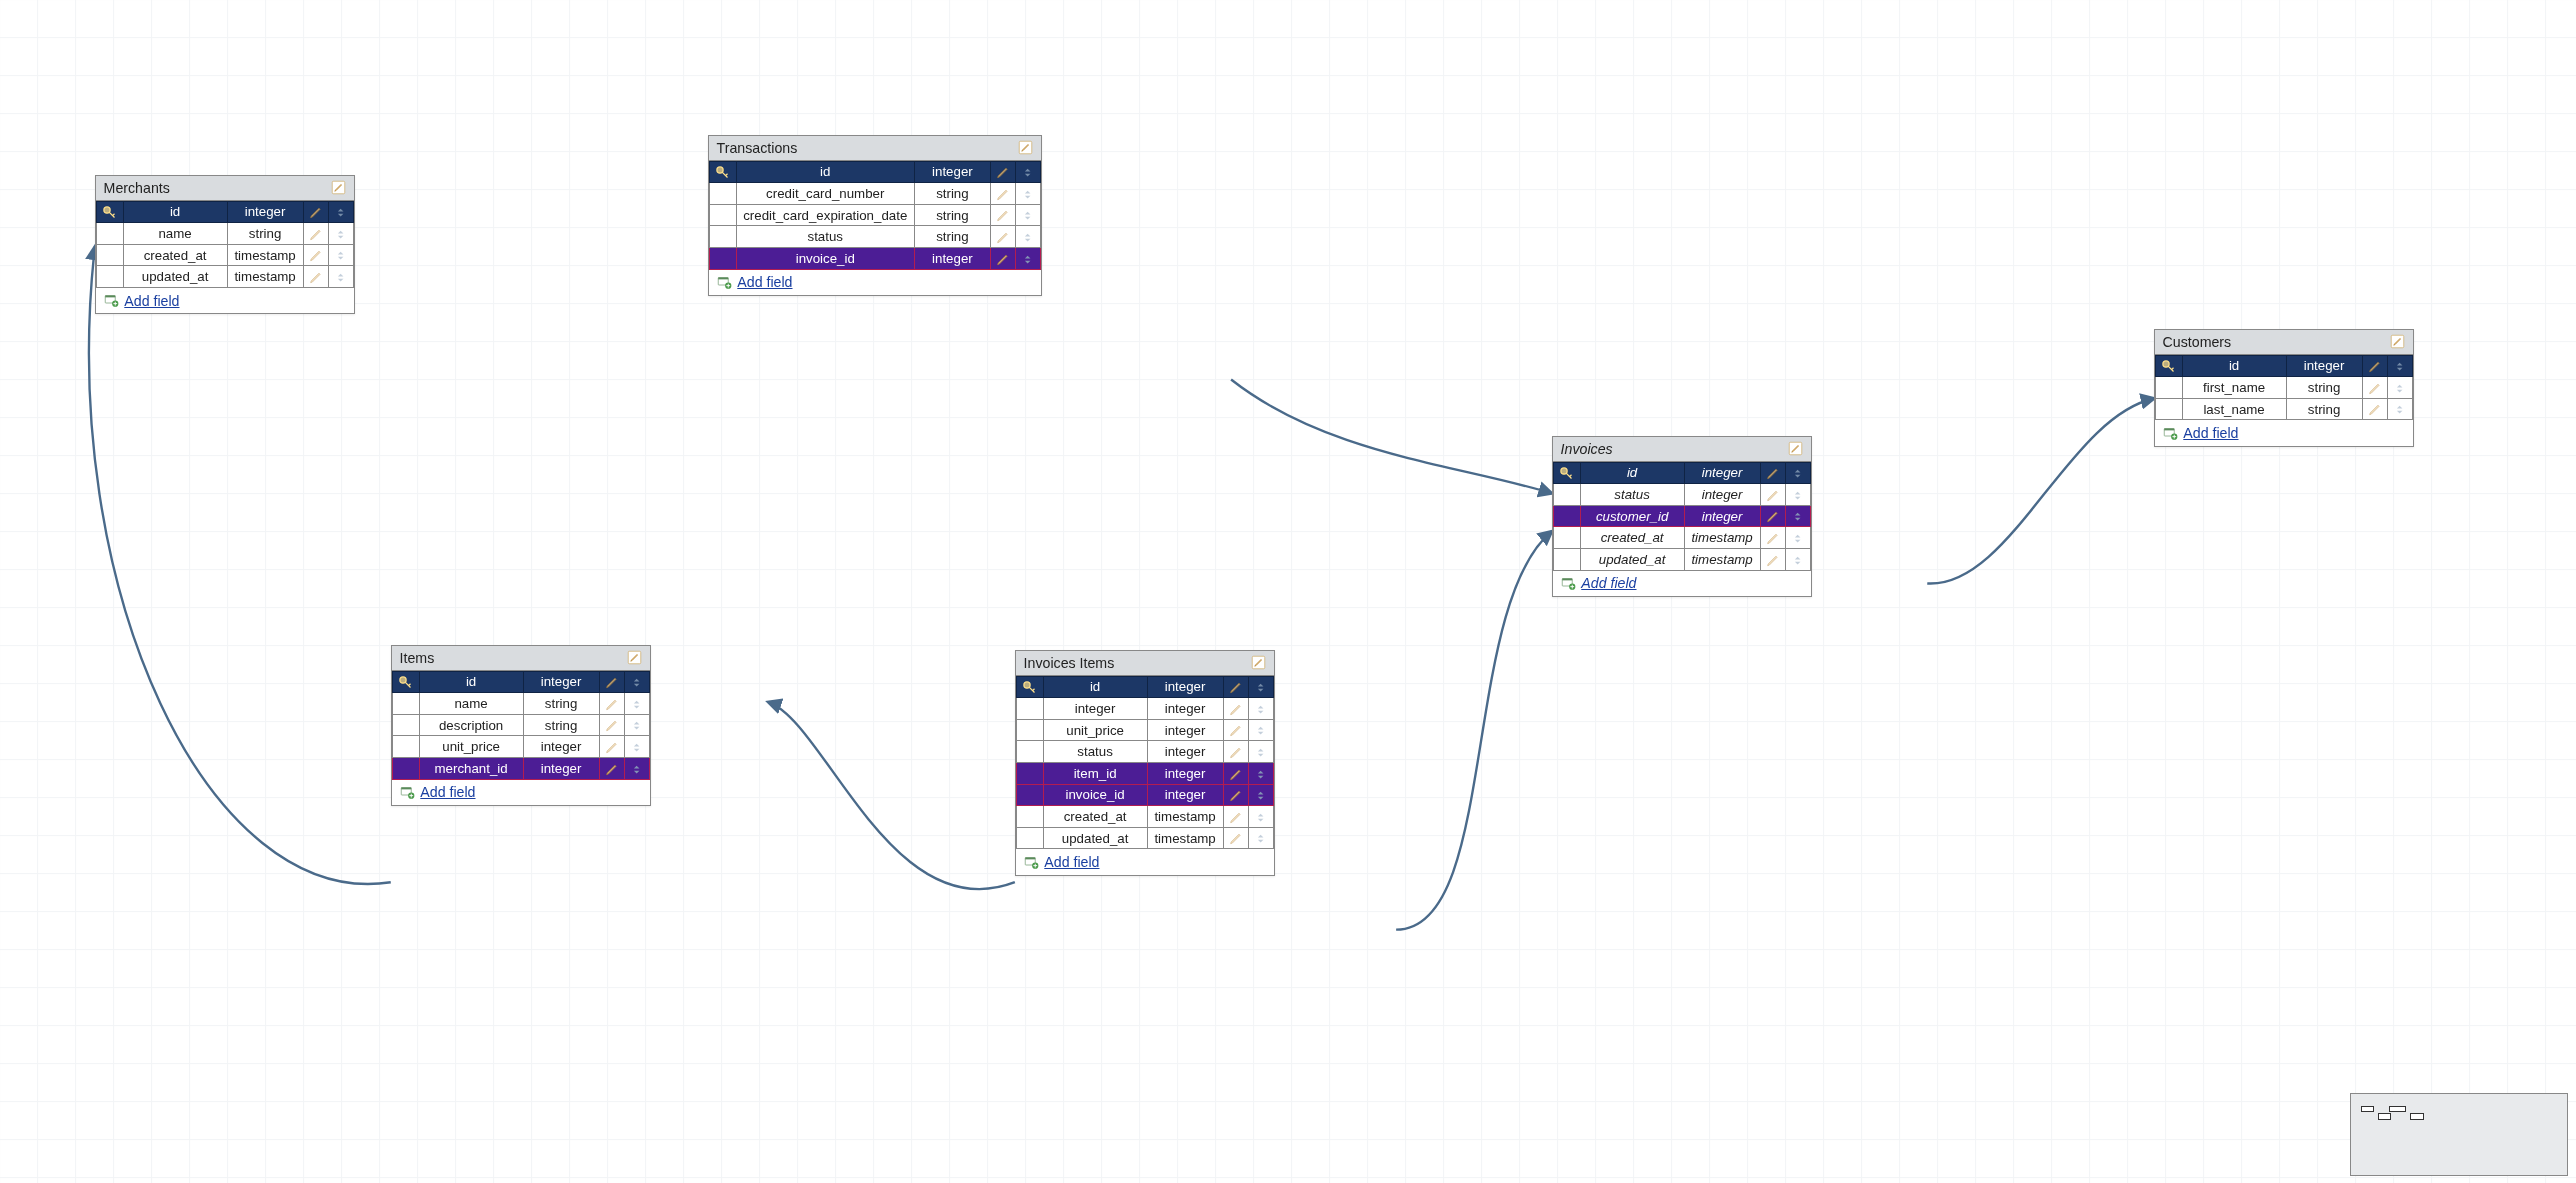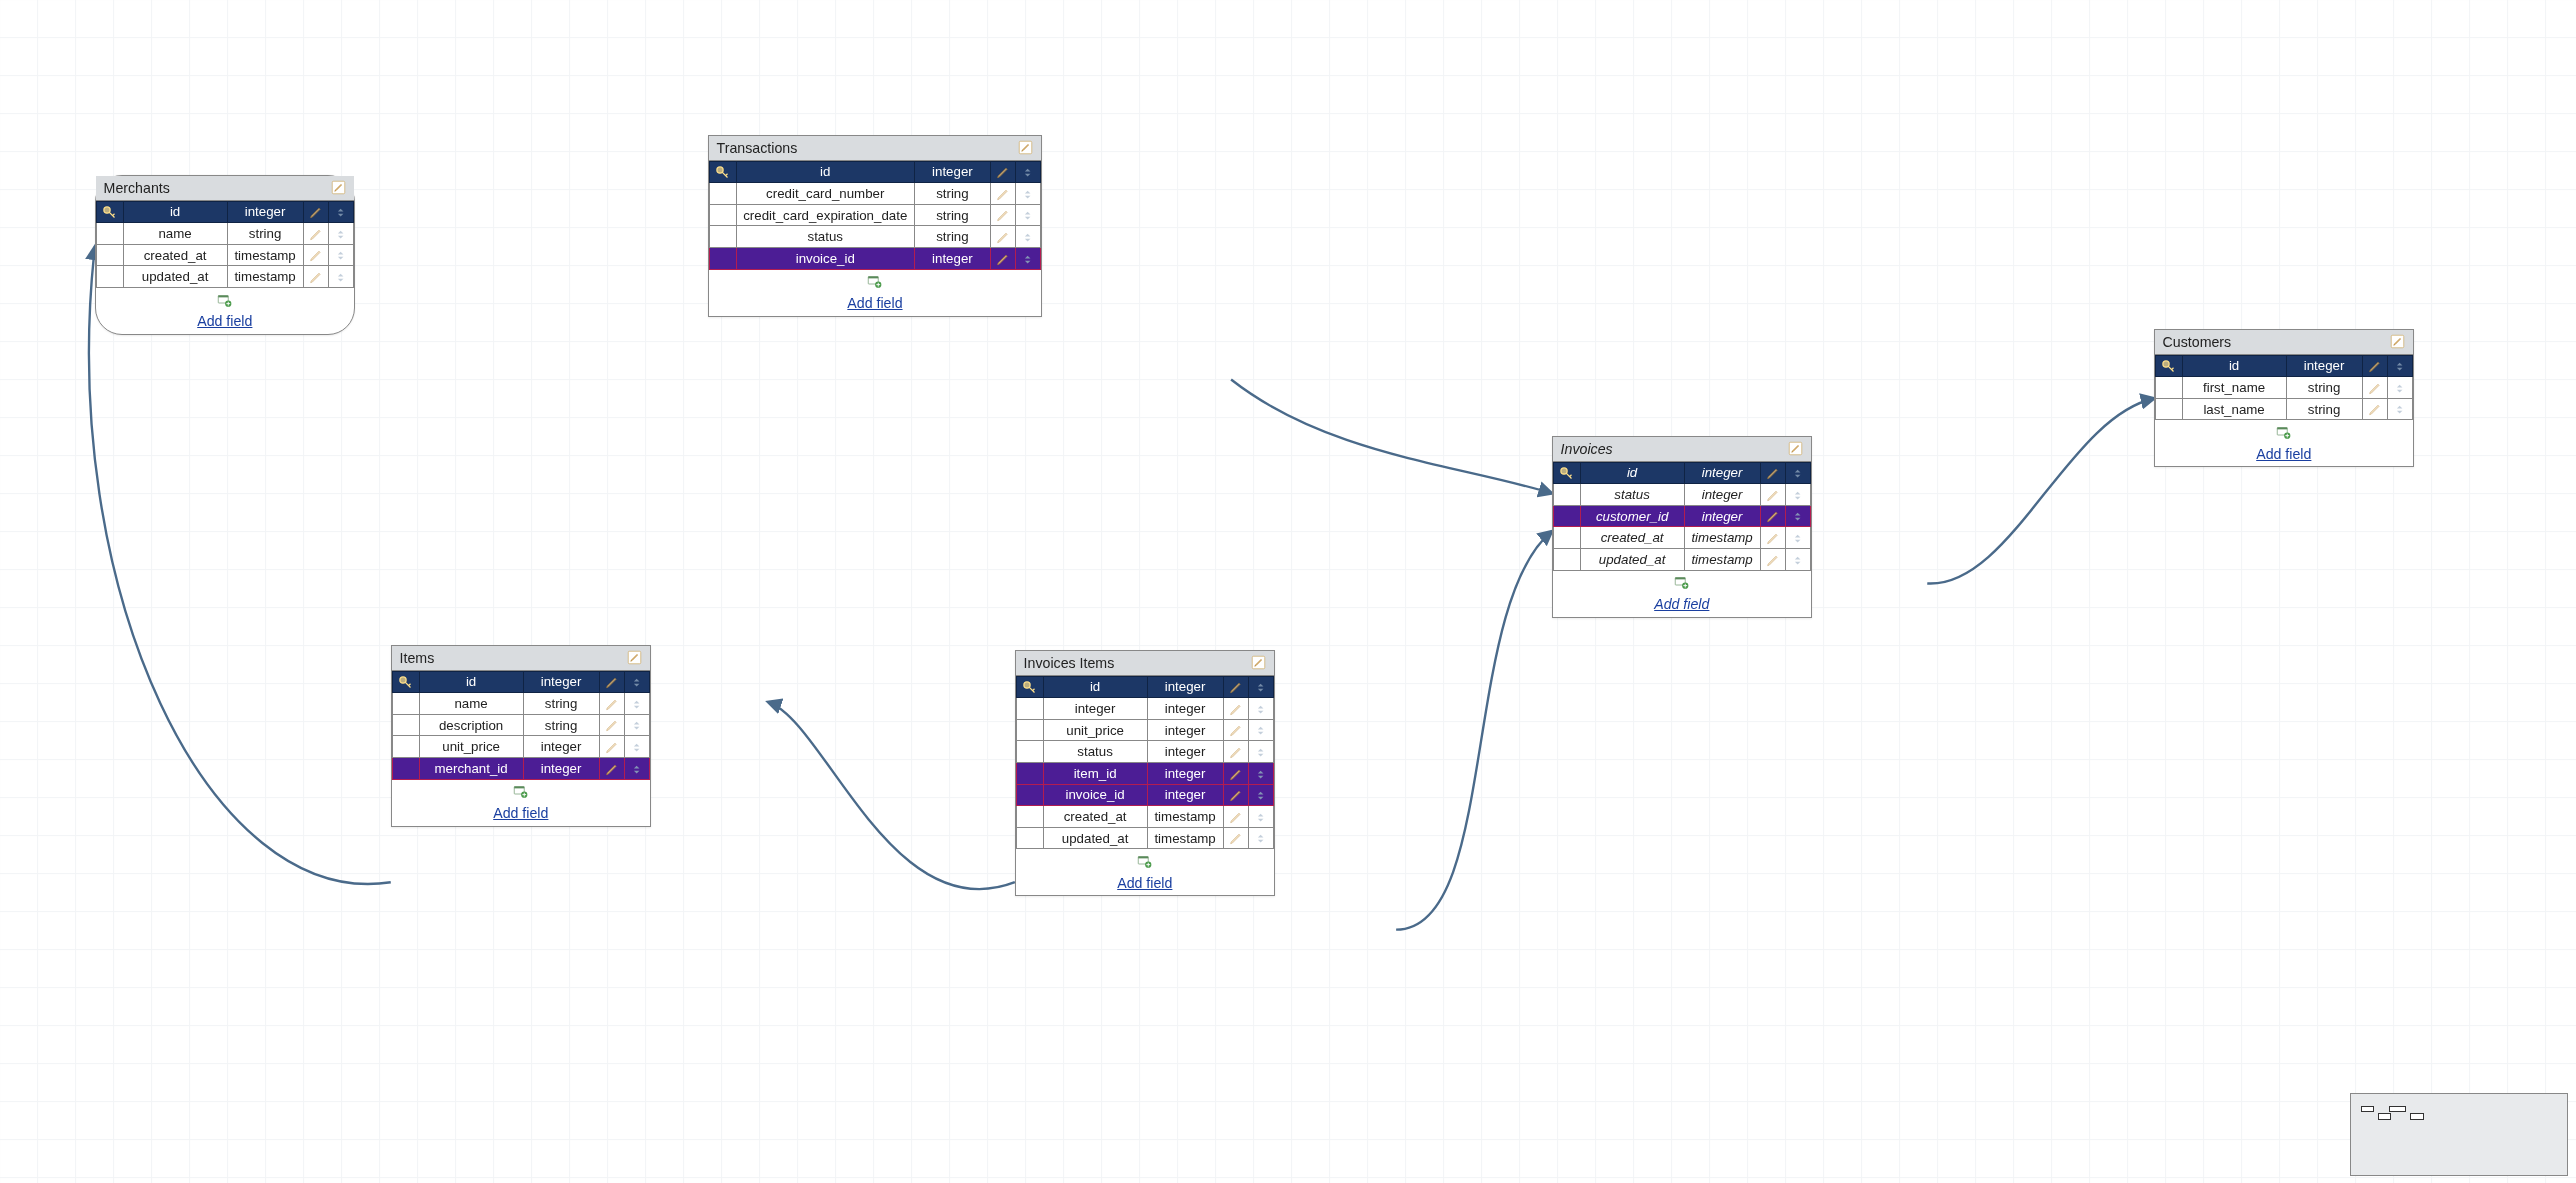--- a/index.html
+++ b/index.html
@@ -86,21 +86,20 @@
   .sortcell .sort-icon { opacity:0.5; width:13.3px; height:13.3px; display:inline-block; vertical-align:middle;}
   .frow.pk .editcell .pencil-icon,
   .frow.pk .sortcell .sort-icon { opacity:0.8; }
   .frow.fk .editcell .pencil-icon,
   .frow.fk .sortcell .sort-icon { opacity:0.9; }
   .add-field {
     padding: 4.7px 7.6px;
     display:flex;
     align-items:center;
     gap:5.7px;
-    flex-direction:column;
   }
   .add-field a {
     color: #1a3fa0;
     text-decoration: underline;
     font-size: 14.2px;
   }
   .add-icon { width:15px; height:15px; display:inline-block;}
   
   .minimap {
     position:absolute;
@@ -130,21 +129,21 @@
     </defs>
     <g id="connector-paths">
         <path d="M 412 930 C 220 960, 60 620, 100 260" stroke="#4a6a8a" stroke-width="2.5" fill="none" marker-end="url(#arrow)"></path>
         <path d="M 1070 930 C 940 980, 870 760, 810 740" stroke="#4a6a8a" stroke-width="2.5" fill="none" marker-end="url(#arrow)"></path>
         <path d="M 1298 400 C 1400 480, 1540 490, 1636 520" stroke="#4a6a8a" stroke-width="2.5" fill="none" marker-end="url(#arrow)"></path>
         <path d="M 1472 980 C 1580 980, 1540 640, 1636 560" stroke="#4a6a8a" stroke-width="2.5" fill="none" marker-end="url(#arrow)"></path>
         <path d="M 2032 615 C 2120 620, 2180 440, 2271 420" stroke="#4a6a8a" stroke-width="2.5" fill="none" marker-end="url(#arrow)"></path>
       </g>
   </svg>
   <div id="entities-layer">
-      <div class="entity" style="left: 95px; top: 175px; border-radius: 27px;">
+      <div class="entity" style="left: 95px; top: 175px;">
         <div class="entity-title">
           <span>Merchants</span>
   <svg class="title-edit-icon" viewBox="0 0 24 24">
     <rect x="2" y="2" width="20" height="20" rx="2" fill="#fff" stroke="#c8a050"></rect>
     <path d="M6 18 L8 17 L17 8 L16 7 L7 16 Z" fill="#e8c080" stroke="#b08030" stroke-width="1"></path>
   </svg>
 </div>
         <div class="fields">
           <div class="frow pk">
             <div class="fcell keycell">

